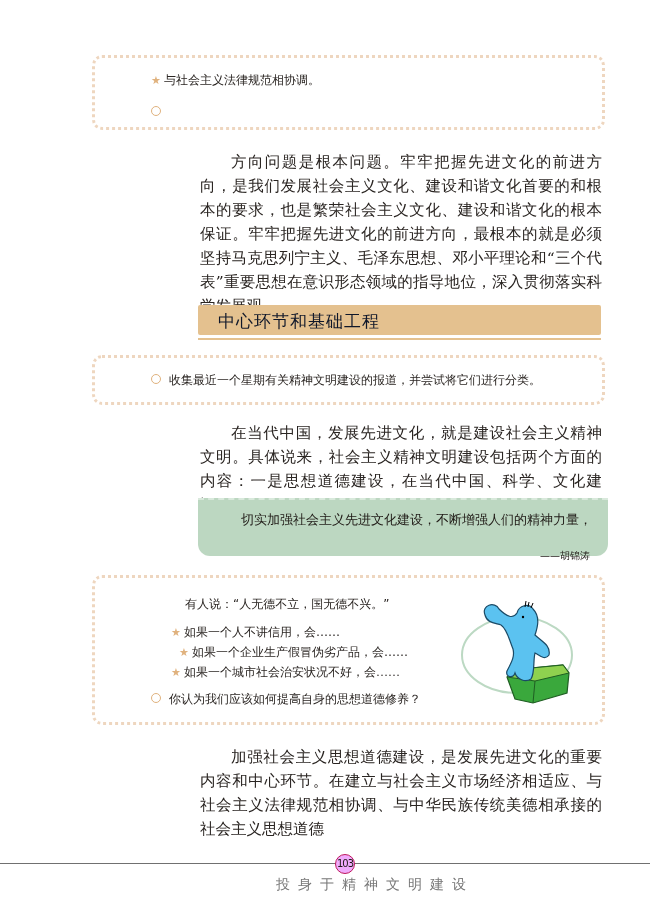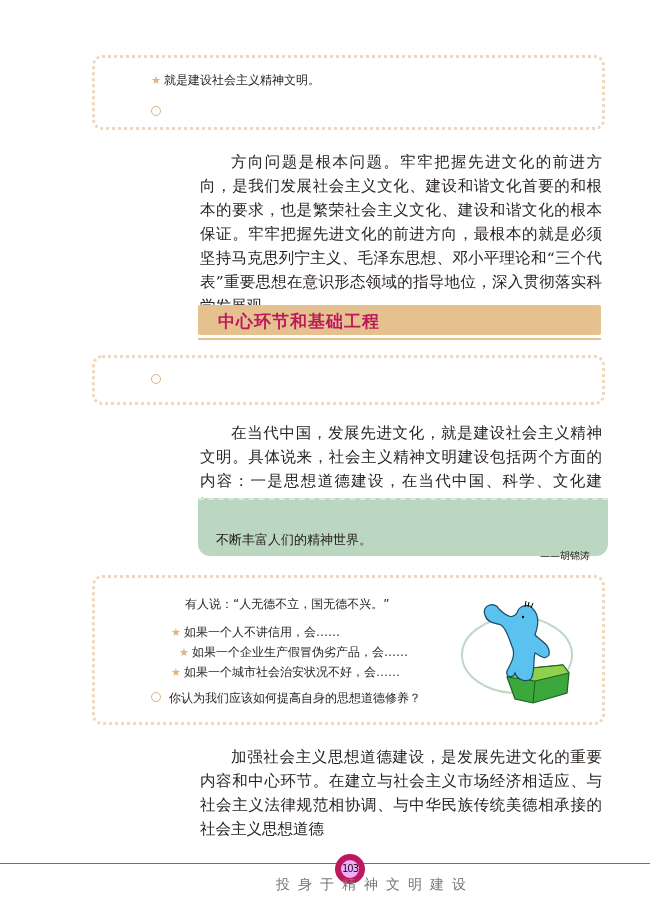--- a/index.html
+++ b/index.html
@@ -65,22 +65,22 @@
       width: 403px;
       height: 30px;
       background: #e4c18f;
       border-radius: 2px;
     }
     .section-banner-title {
       position: absolute;
       left: 20px;
       top: 5px;
       font-size: 17px;
-      font-weight: bold;
-      color: #be185d;
+      font-weight: normal;
+      color: #0f172a;
       letter-spacing: 1px;
     }
     .section-underline {
       position: absolute;
       left: 198px;
       top: 338px;
       width: 403px;
       height: 2px;
       background: #e4c18f;
     }
@@ -117,21 +117,21 @@
       background: #707070;
     }
     .page-number {
       position: absolute;
       left: 335px;
       top: 854px;
       width: 18px;
       height: 18px;
       border-radius: 50%;
       background: #f0abfc;
-      border: 6px solid #be185d;
+      border: 1px solid #be185d;
       font-size: 10px;
       text-align: center;
       line-height: 18px;
       color: #1f1a16;
       letter-spacing: -1px;
     }
     .footer-title {
       position: absolute;
       left: 276px;
       top: 876px;
@@ -147,63 +147,63 @@
       width: 140px;
       height: 110px;
     }
   </style>
 </head>
 <body>
 
 <div class="dashed-box" style="left:92px; top:55px; width:513px; height:75px;">
 </div>
 <div class="activity-line" style="left:151px; top:72px;">
-  <span class="star">★</span><span>就是建设社会主义精神文明。</span>
+  <span class="star">★</span><span>与社会主义法律规范相协调。</span>
 </div>
 <div class="activity-line" style="left:151px; top:104px;">
   <span class="circle"></span>
 </div>
 
 <div class="body-text indent" style="top:150px;">
   <p>方向问题是根本问题。牢牢把握先进文化的前进方向，是我们发展社会主义文化、建设和谐文化首要的和根本的要求，也是繁荣社会主义文化、建设和谐文化的根本保证。牢牢把握先进文化的前进方向，最根本的就是必须坚持马克思列宁主义、毛泽东思想、邓小平理论和“三个代表”重要思想在意识形态领域的指导地位，深入贯彻落实科学发展观。</p>
 </div>
 
 <div class="section-banner">
   <div class="section-banner-title">中心环节和基础工程</div>
 </div>
 <div class="section-underline"></div>
 
 <div class="dashed-box" style="left:92px; top:355px; width:513px; height:50px;">
 </div>
 <div class="activity-line" style="left:151px; top:372px;">
-  <span class="circle"></span>
+  <span class="circle"></span><span>收集最近一个星期有关精神文明建设的报道，并尝试将它们进行分类。</span>
 </div>
 
 <div class="body-text indent" style="top:421px;">
   <p>在当代中国，发展先进文化，就是建设社会主义精神文明。具体说来，社会主义精神文明建设包括两个方面的内容：一是思想道德建设，在当代中国、科学、文化建设。</p>
 </div>
 
 <div class="quote-box">
-  <div class="quote-line" style="left:18px; top:31px;">不断丰富人们的精神世界。</div>
+  <div class="quote-line" style="left:43px; top:11px;">切实加强社会主义先进文化建设，不断增强人们的精神力量，</div>
   <div class="quote-author">——胡锦涛</div>
 </div>
 
 <div class="dashed-box" style="left:92px; top:575px; width:513px; height:150px;">
 </div>
 <div class="activity-line" style="left:150px; top:596px;margin-left:35px;">有人说：“人无德不立，国无德不兴。”</div>
 <div class="activity-line" style="left:171px; top:624px;">
   <span class="star">★</span><span>如果一个人不讲信用，会……</span>
 </div>
 <div class="activity-line" style="left:171px; top:644px;margin-left:8px;">
   <span class="star">★</span><span>如果一个企业生产假冒伪劣产品，会……</span>
 </div>
 <div class="activity-line" style="left:171px; top:664px;font-family:Liberation Serif, serif;">
   <span class="star">★</span><span>如果一个城市社会治安状况不好，会……</span>
 </div>
-<div class="activity-line" style="left:151px; top:691px;font-family:Liberation Mono, monospace;">
+<div class="activity-line" style="left:151px; top:691px;">
   <span class="circle"></span><span>你认为我们应该如何提高自身的思想道德修养？</span>
 </div>
 
 <div class="illustration">
   <svg width="140" height="110" viewBox="0 0 140 110">
     <ellipse cx="62" cy="60" rx="55" ry="38" fill="none" stroke="#bcd9c3" stroke-width="2"></ellipse>
 
     <path d="M52 82 L66 74 L108 70 L114 78 L112 98 L78 108 L60 104 Z" fill="#3aa83c" stroke="#1f5e22" stroke-width="1.2"></path>
     <path d="M52 82 L66 74 L108 70 L114 78 L80 86 Z" fill="#8fd14f" stroke="#1f5e22" stroke-width="1"></path>
     <path d="M80 86 L78 108" stroke="#1f5e22" stroke-width="1"></path>

